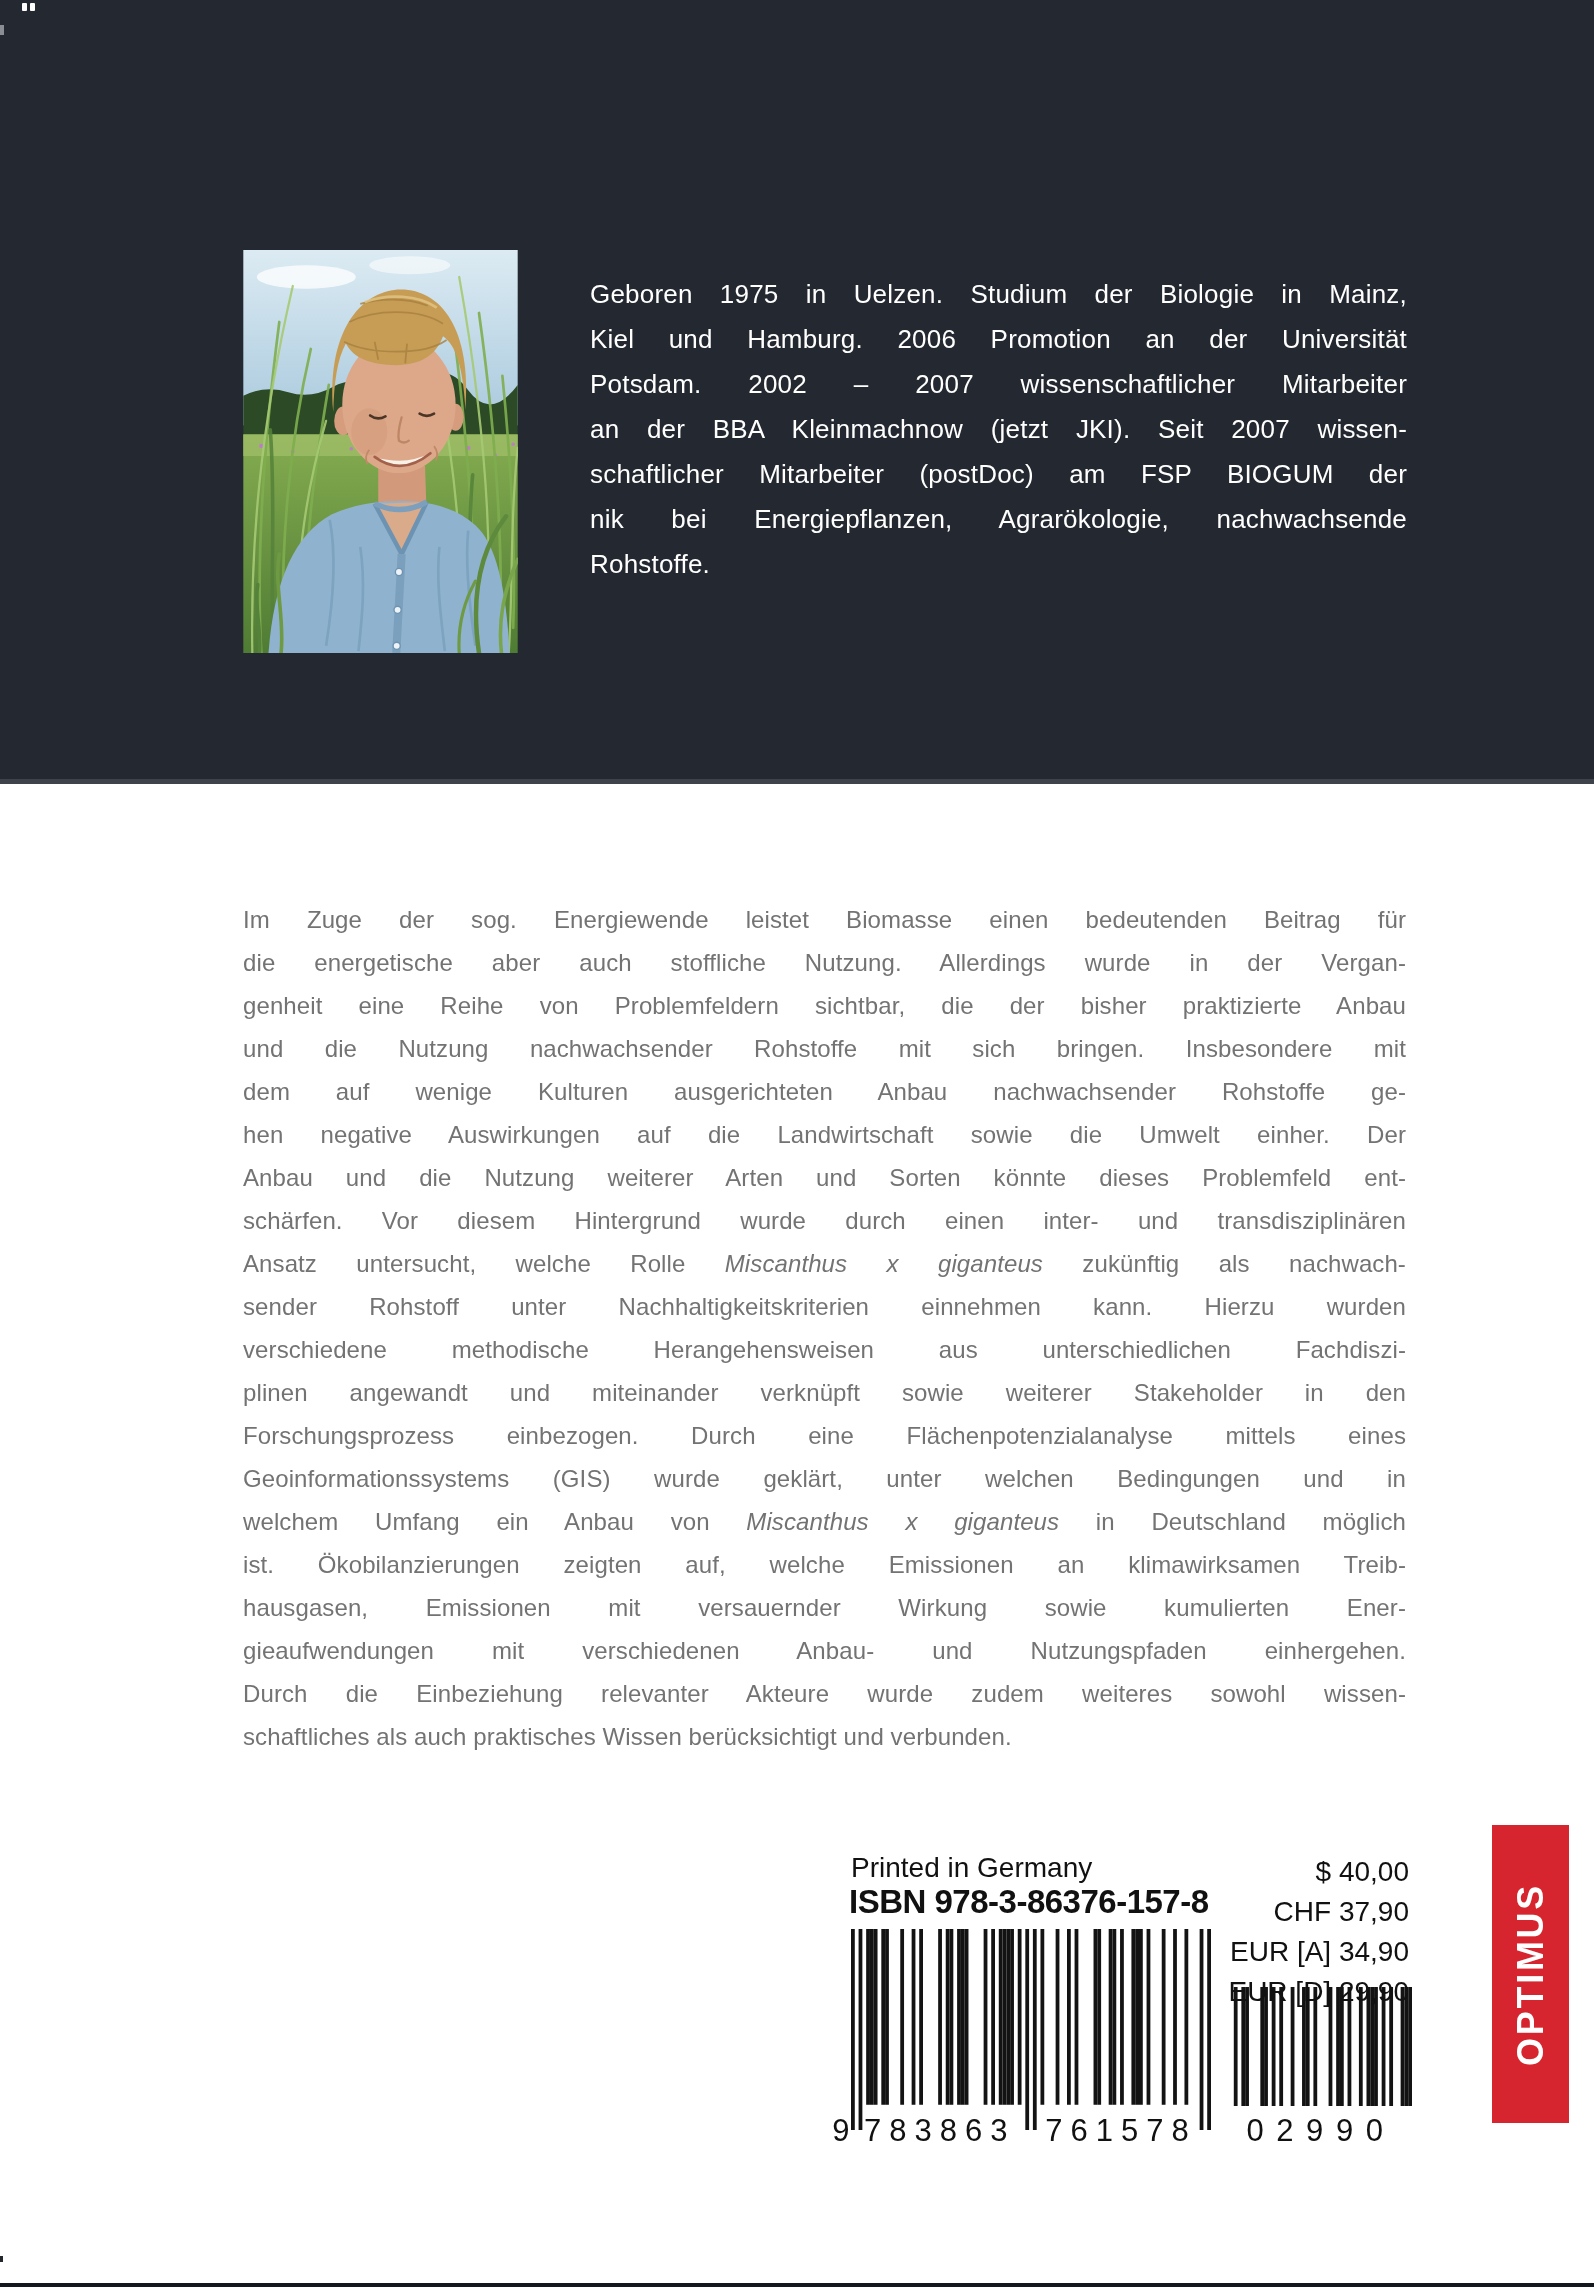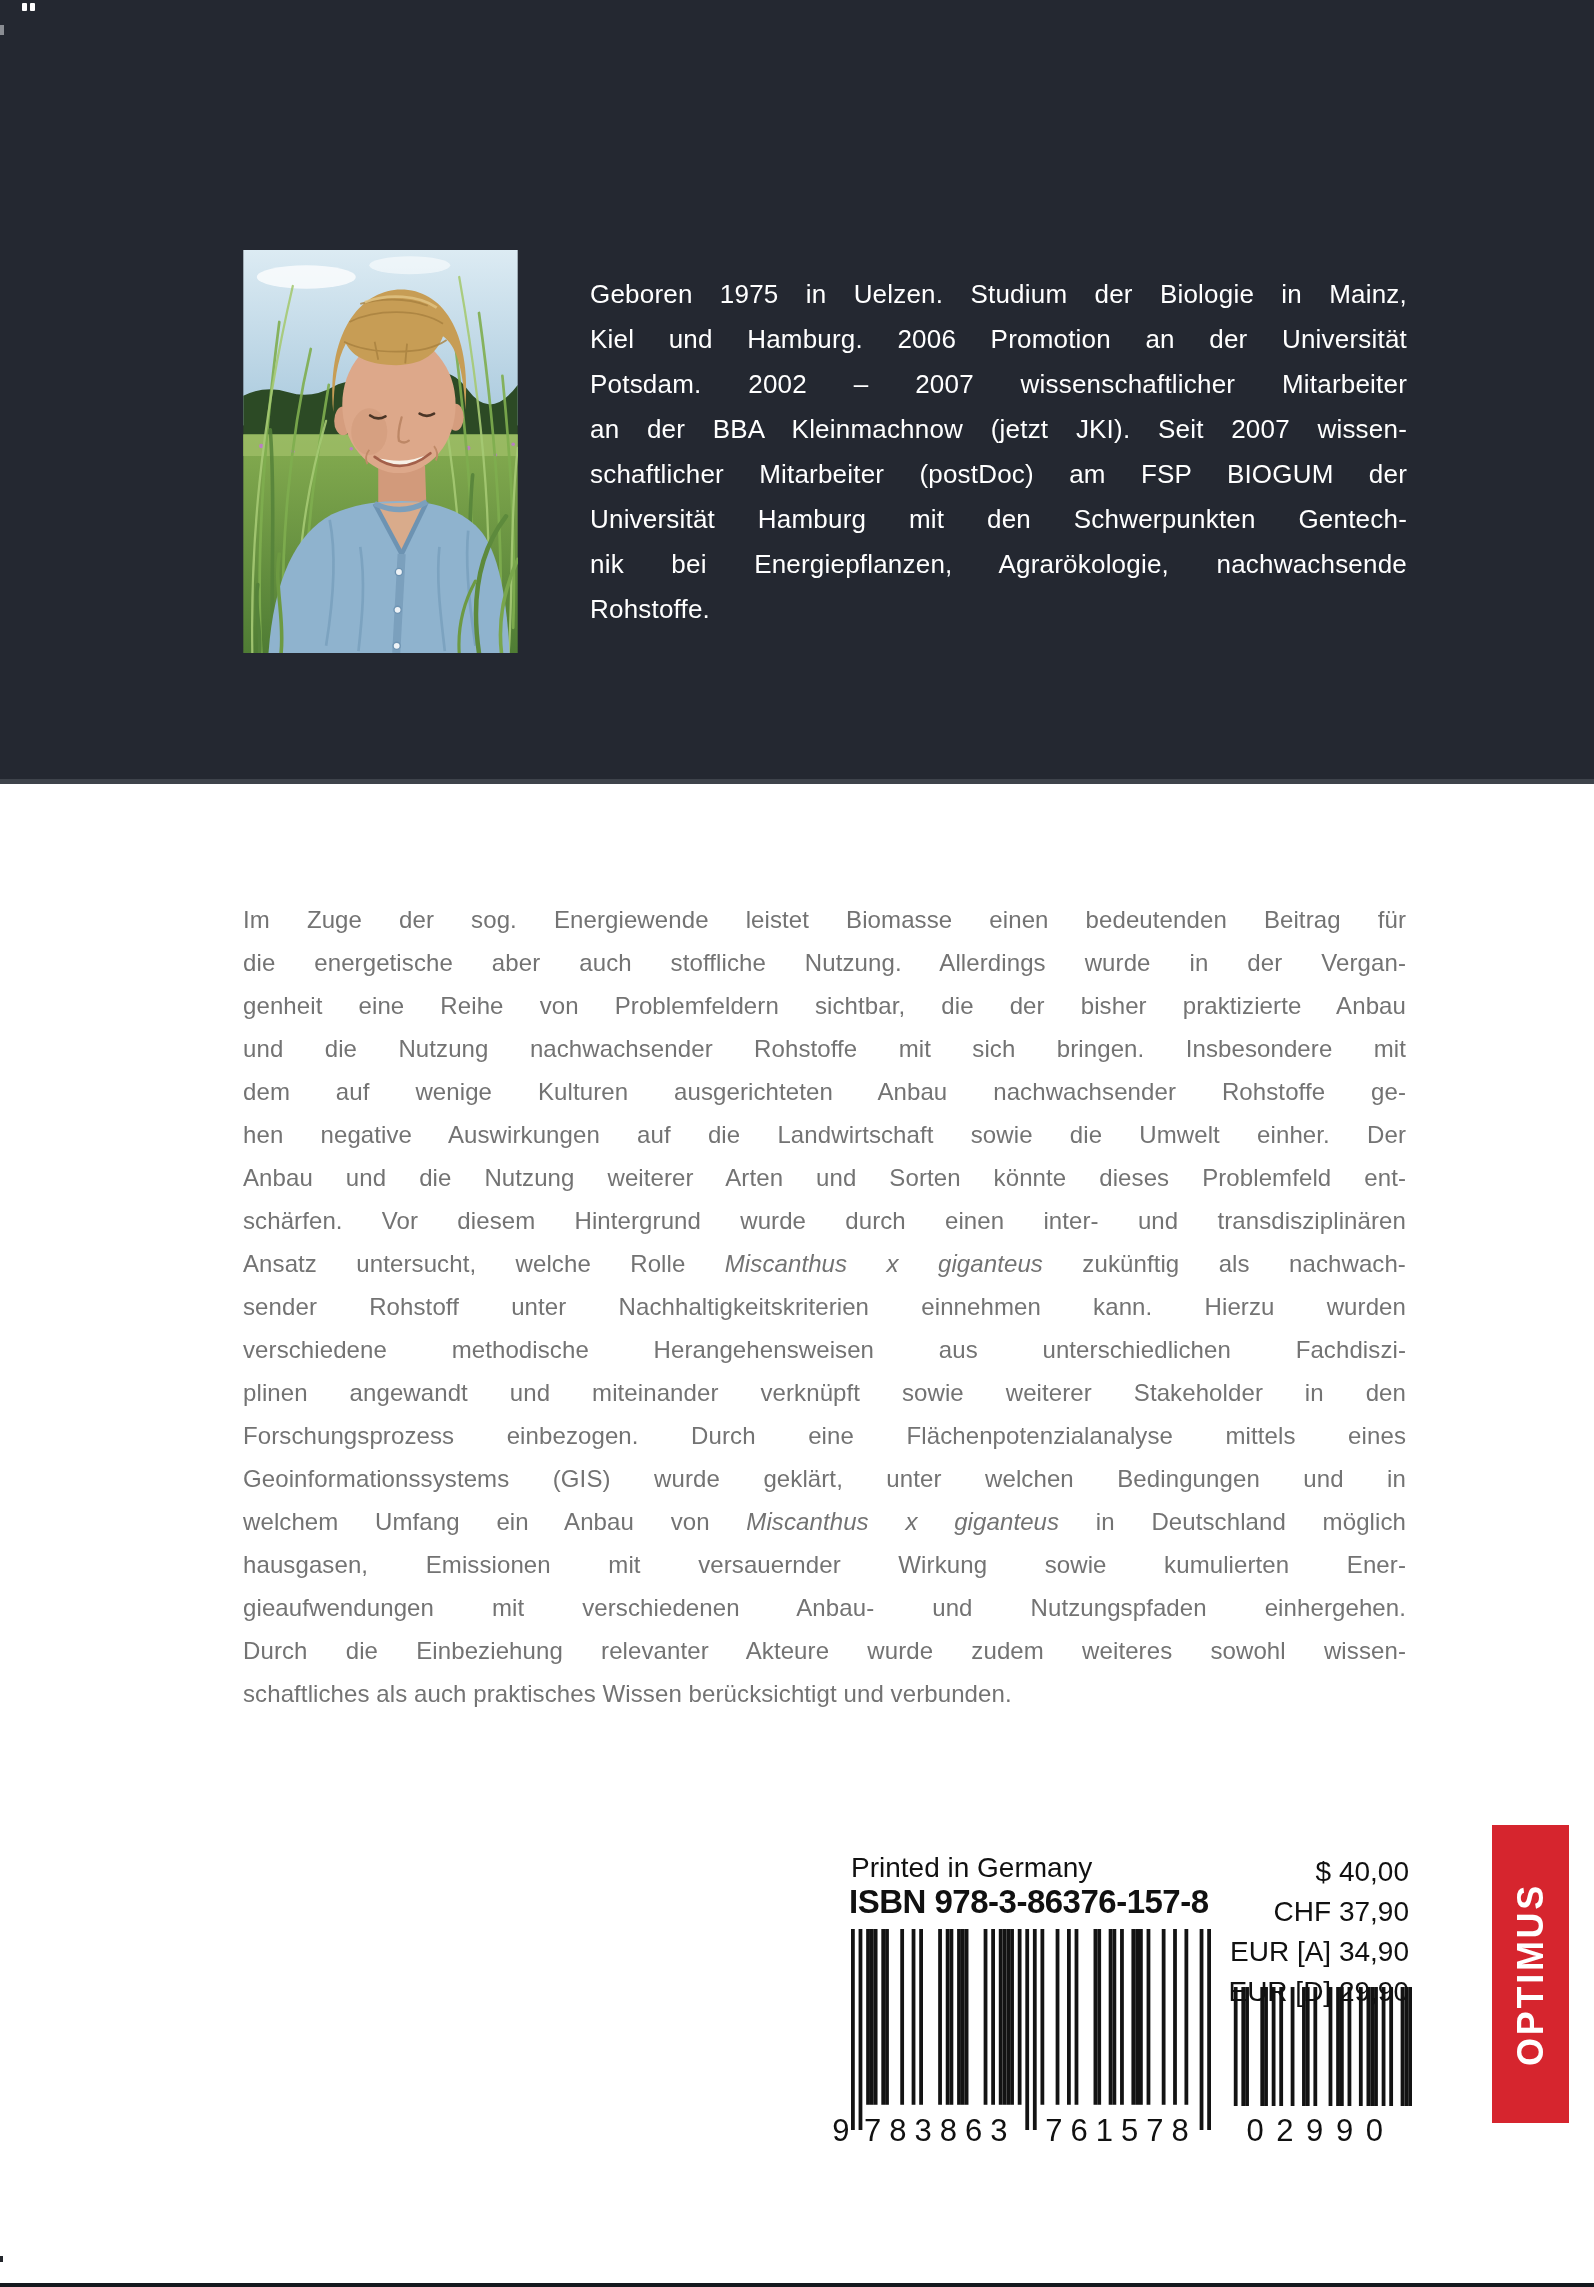--- a/index.html
+++ b/index.html
@@ -165,41 +165,41 @@
       </g>
     </svg>
   </div>
 
   <div class="bio">
       <div class="jline">Geboren 1975 in Uelzen. Studium der Biologie in Mainz,</div>
       <div class="jline">Kiel und Hamburg. 2006 Promotion an der Universität</div>
       <div class="jline">Potsdam. 2002 – 2007 wissenschaftlicher Mitarbeiter</div>
       <div class="jline">an der BBA Kleinmachnow (jetzt JKI). Seit 2007 wissen-</div>
       <div class="jline">schaftlicher Mitarbeiter (postDoc) am FSP BIOGUM der</div>
-      <div class="jline">Universität Hamburg mit den Schwerpunkten Gentech-</div>
       <div class="jline">nik bei Energiepflanzen, Agrarökologie, nachwachsende</div>
       <div class="jline last">Rohstoffe.</div>
     </div>
 
   <div class="synopsis">
       <div class="jline"><span>Im Zuge der sog. Energiewende leistet Biomasse einen bedeutenden Beitrag für</span></div>
       <div class="jline"><span>die energetische aber auch stoffliche Nutzung. Allerdings wurde in der Vergan-</span></div>
       <div class="jline"><span>genheit eine Reihe von Problemfeldern sichtbar, die der bisher praktizierte Anbau</span></div>
       <div class="jline"><span>und die Nutzung nachwachsender Rohstoffe mit sich bringen. Insbesondere mit</span></div>
       <div class="jline"><span>dem auf wenige Kulturen ausgerichteten Anbau nachwachsender Rohstoffe ge-</span></div>
       <div class="jline"><span>hen negative Auswirkungen auf die Landwirtschaft sowie die Umwelt einher. Der</span></div>
       <div class="jline"><span>Anbau und die Nutzung weiterer Arten und Sorten könnte dieses Problemfeld ent-</span></div>
       <div class="jline"><span>schärfen. Vor diesem Hintergrund wurde durch einen inter- und transdisziplinären</span></div>
       <div class="jline"><span>Ansatz untersucht, welche Rolle </span><span class="it">Miscanthus x giganteus</span><span> zukünftig als nachwach-</span></div>
       <div class="jline"><span>sender Rohstoff unter Nachhaltigkeitskriterien einnehmen kann. Hierzu wurden</span></div>
       <div class="jline"><span>verschiedene methodische Herangehensweisen aus unterschiedlichen Fachdiszi-</span></div>
       <div class="jline"><span>plinen angewandt und miteinander verknüpft sowie weiterer Stakeholder in den</span></div>
       <div class="jline"><span>Forschungsprozess einbezogen. Durch eine Flächenpotenzialanalyse mittels eines</span></div>
       <div class="jline"><span>Geoinformationssystems (GIS) wurde geklärt, unter welchen Bedingungen und in</span></div>
       <div class="jline"><span>welchem Umfang ein Anbau von </span><span class="it">Miscanthus x giganteus</span><span> in Deutschland möglich</span></div>
+      <div class="jline"><span>ist. Ökobilanzierungen zeigten auf, welche Emissionen an klimawirksamen Treib-</span></div>
       <div class="jline"><span>hausgasen, Emissionen mit versauernder Wirkung sowie kumulierten Ener-</span></div>
       <div class="jline"><span>gieaufwendungen mit verschiedenen Anbau- und Nutzungspfaden einhergehen.</span></div>
       <div class="jline"><span>Durch die Einbeziehung relevanter Akteure wurde zudem weiteres sowohl wissen-</span></div>
       <div class="jline last"><span>schaftliches als auch praktisches Wissen berücksichtigt und verbunden.</span></div>
     </div>
 
   <div class="printed-in">Printed in Germany</div>
   <div class="isbn">ISBN 978-3-86376-157-8</div>
 
   <div class="ean">

